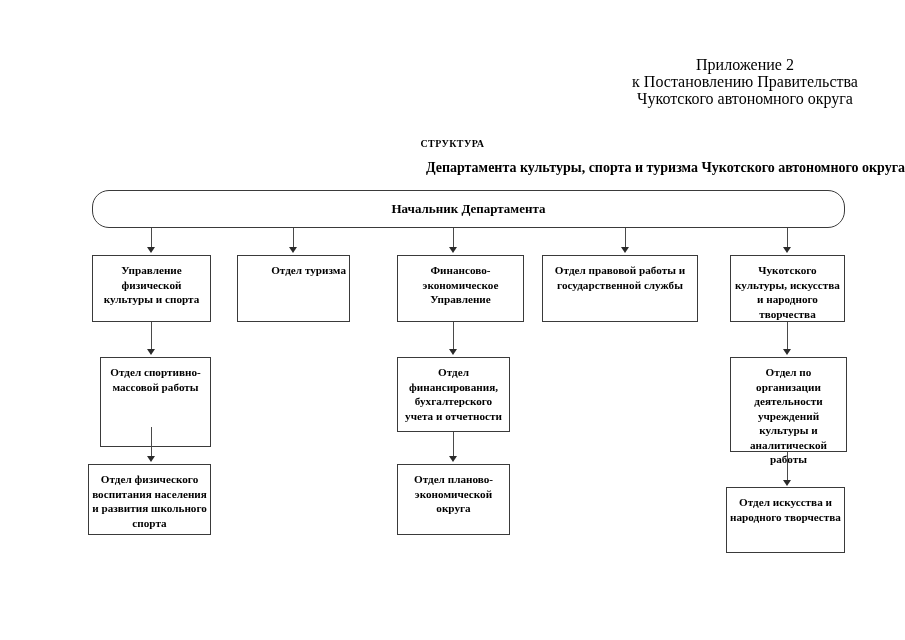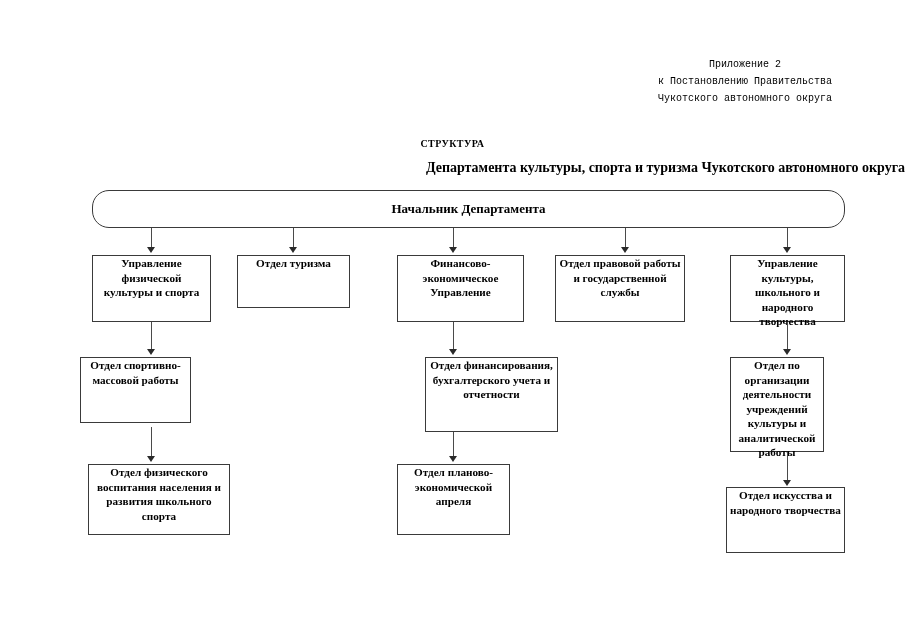--- a/index.html
+++ b/index.html
@@ -20,24 +20,23 @@
     background: #ffffff;
   }
 
   
   .doc-header {
     position: absolute;
     left: 600px;
     top: 56px;
     width: 290px;
     text-align: center;
-    font-size: 10px;
+    font-size: 16px;
     line-height: 17px;
     white-space: nowrap;
-    font-family: Liberation Mono, monospace;
   }
   .doc-header div { white-space: nowrap; }
 
   
   .title-main {
     position: absolute;
     left: 0;
     top: 138px;
     width: 905px;
     text-align: center;
@@ -58,20 +57,21 @@
   
   .box {
     position: absolute;
     box-sizing: border-box;
     border: 1px solid #3a3a3a;
     background: #ffffff;
     font-size: 11.2px;
     font-weight: bold;
     line-height: 14.5px;
     text-align: center;
+    padding-top: 7px;
     padding-left: 3px;
     padding-right: 3px;
   }
   .box.root {
     font-size: 13px;
     padding-top: 11px;
   }
 
   
   .conn {
@@ -114,51 +114,51 @@
   <div class="arrow" style="left:449px; top:247px;"></div>
 
   <div class="conn" style="left:625px; top:228px; height:21px;"></div>
   <div class="arrow" style="left:621px; top:247px;"></div>
 
   <div class="conn" style="left:787px; top:228px; height:21px;"></div>
   <div class="arrow" style="left:783px; top:247px;"></div>
 
   <div class="box" style="left:92px; top:255px; width:119px; height:67px;">Управление физической культуры и спорта</div>
 
-  <div class="box" style="left:237px; top:255px; width:113px; height:53px;">Отдел туризма</div>
+  <div class="box" style="left:237px; top:255px; width:113px; height:67px;text-align:right;">Отдел туризма</div>
 
   <div class="box" style="left:397px; top:255px; width:127px; height:67px;">Финансово-экономическое Управление</div>
 
-  <div class="box" style="left:555px; top:255px; width:130px; height:67px;">Отдел правовой работы и государственной службы</div>
+  <div class="box" style="left:542px; top:255px; width:156px; height:67px;">Отдел правовой работы и государственной службы</div>
 
-  <div class="box" style="left:730px; top:255px; width:115px; height:67px;">Управление культуры, школьного и народного творчества</div>
+  <div class="box" style="left:730px; top:255px; width:115px; height:67px;">Чукотского культуры, искусства и народного творчества</div>
 
   <div class="conn" style="left:151px; top:322px; height:29px;"></div>
   <div class="arrow" style="left:147px; top:349px;"></div>
 
   <div class="conn" style="left:453px; top:322px; height:29px;"></div>
   <div class="arrow" style="left:449px; top:349px;"></div>
 
   <div class="conn" style="left:787px; top:322px; height:29px;"></div>
   <div class="arrow" style="left:783px; top:349px;"></div>
 
-  <div class="box" style="left:80px; top:357px; width:111px; height:66px;">Отдел спортивно-массовой работы</div>
+  <div class="box" style="left:100px; top:357px; width:111px; height:90px;">Отдел спортивно-массовой работы</div>
 
-  <div class="box" style="left:397px; top:357px; width:133px; height:75px;margin-left:28px;">Отдел финансирования, бухгалтерского учета и отчетности</div>
+  <div class="box" style="left:397px; top:357px; width:113px; height:75px;">Отдел финансирования, бухгалтерского учета и отчетности</div>
 
-  <div class="box" style="left:730px; top:357px; width:94px; height:95px;">Отдел по организации деятельности учреждений культуры и аналитической работы</div>
+  <div class="box" style="left:730px; top:357px; width:117px; height:95px;">Отдел по организации деятельности учреждений культуры и аналитической работы</div>
 
   <div class="conn" style="left:151px; top:427px; height:31px;"></div>
   <div class="arrow" style="left:147px; top:456px;"></div>
 
   <div class="conn" style="left:453px; top:432px; height:26px;"></div>
   <div class="arrow" style="left:449px; top:456px;"></div>
 
   <div class="conn" style="left:787px; top:452px; height:30px;"></div>
   <div class="arrow" style="left:783px; top:480px;"></div>
 
-  <div class="box" style="left:88px; top:464px; width:142px; height:71px;">Отдел физического воспитания населения и развития школьного спорта</div>
+  <div class="box" style="left:88px; top:464px; width:123px; height:71px;">Отдел физического воспитания населения и развития школьного спорта</div>
 
-  <div class="box" style="left:397px; top:464px; width:113px; height:71px;">Отдел планово-экономической апреля</div>
+  <div class="box" style="left:397px; top:464px; width:113px; height:71px;">Отдел планово-экономической округа</div>
 
   <div class="box" style="left:726px; top:487px; width:119px; height:66px;">Отдел искусства и народного творчества</div>
 
 </div>
 
 </body></html>

